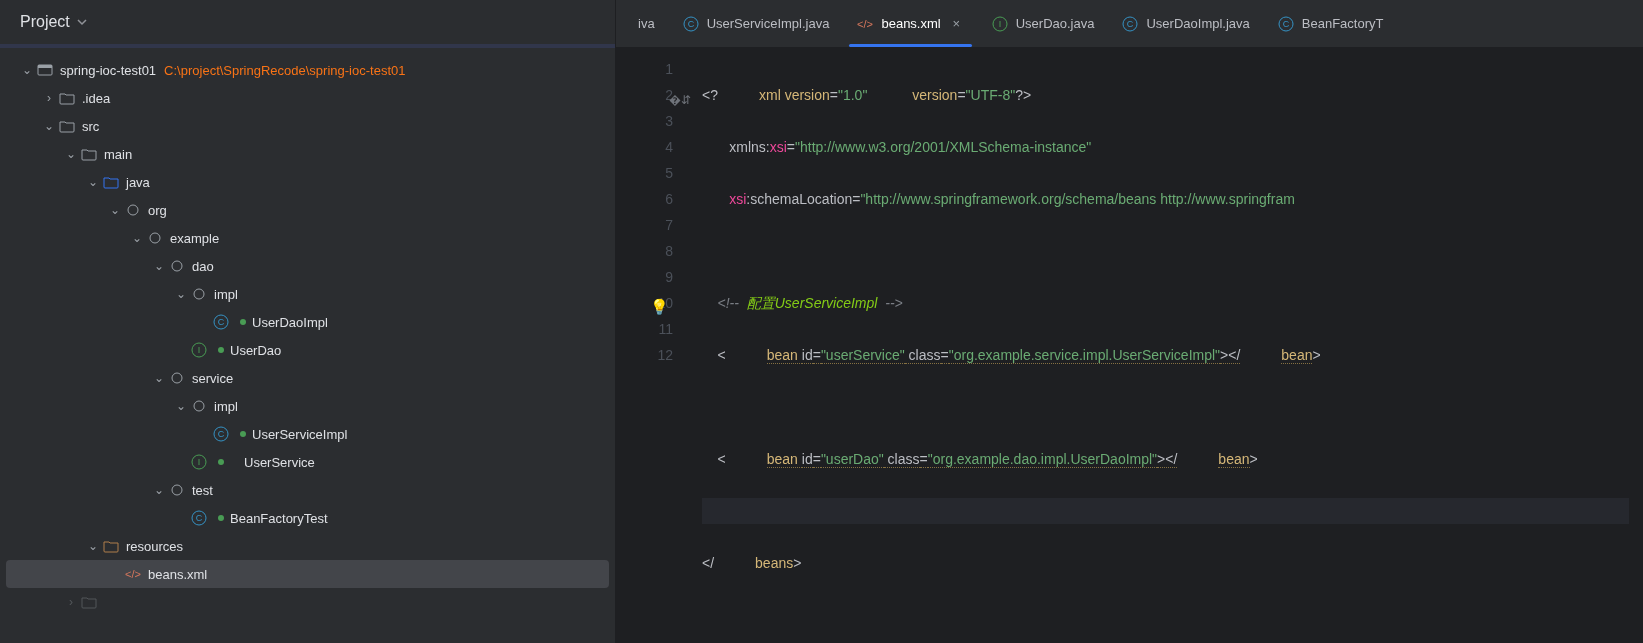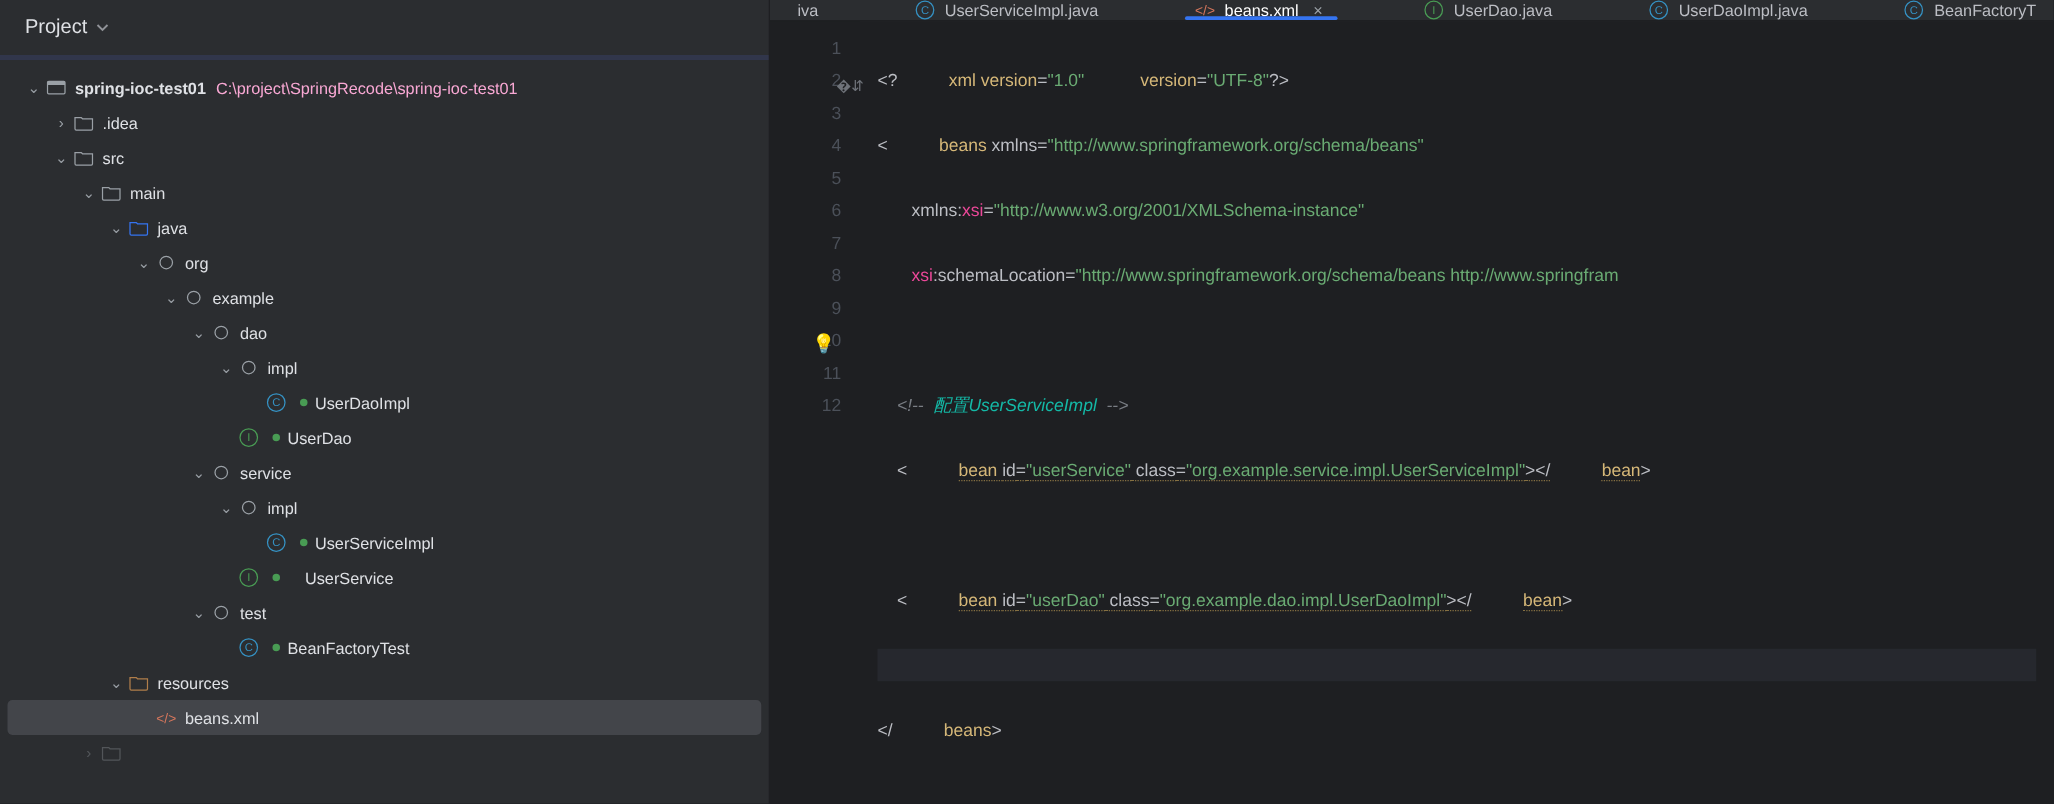--- a/index.html
+++ b/index.html
@@ -12,51 +12,51 @@
   .sidebar-header .chev { margin-left: 6px; opacity: .7; }
   .tree { flex: 1; overflow-y: auto; padding: 8px 6px 20px 6px; position: relative; }
   .tree::-webkit-scrollbar { width: 10px; }
   .tree::-webkit-scrollbar-thumb { background: #4c5052; border-radius: 5px; }
   .row { display: flex; align-items: center; height: 28px; border-radius: 4px; padding-right: 8px; white-space: nowrap; }
   .row.selected { background: #43454a; }
   .row .arrow { width: 14px; display: flex; justify-content: center; color: #9aa0a6; font-size: 12px; }
   .row .arrow.empty { visibility: hidden; }
   .row .icon { width: 18px; margin: 0 6px 0 2px; display: inline-flex; align-items: center; justify-content: center; }
   .row .label { color: #dfe1e5; }
-  .row .label.bold { font-weight: 700; }
-  .row .hint  { color: #f9a8d4; margin-left: 8px; }
+  .row .label.bold { font-weight: 400; }
+  .row .hint  { color: #f97316; margin-left: 8px; }
   .git-dot { width: 6px; height: 6px; border-radius: 3px; background: #499c54; margin-left: 4px; }
 
   
   svg { display: block; }
 
   
   .editor { flex: 1; display: flex; flex-direction: column; background: #1e1f22; }
-  .tabs { height: 48px; display: flex; align-items: stretch; background: #2b2d30; border-bottom: 1px solid #1e1f22; padding-left: 8px; justify-content: space-between; }
+  .tabs { height: 48px; display: flex; align-items: stretch; background: #2b2d30; border-bottom: 1px solid #1e1f22; padding-left: 8px; }
   .tab { display: flex; align-items: center; padding: 0 14px; gap: 8px; color: #bcbec4; position: relative; }
   .tab.active { color: #fff; }
   .tab.active::after { content:""; position:absolute; left:6px; right:6px; bottom:0; height:3px; background:#3574f0; border-radius:2px; }
   .tab .close { width:15px; height:15px; display:flex; align-items:center; justify-content:center; color:#9aa0a6; }
 
   .codewrap { display:flex; flex:1; position:relative; font-family: "JetBrains Mono","Consolas",monospace; font-size:14px; }
   .gutter { width:72px; text-align:right; color:#4b5059; padding: 8px 14px 0 0; user-select:none; line-height:26px; background:#1e1f22; border-right:1px solid #2b2d3000;}
   .gutter .ln { height:26px; position:relative; }
   .gutter .ln .bulb { position:absolute; left:34px; top:4px; color:#f2c55c; font-size:15px;}
   .gutter .ln .inlay { position:absolute; right:-18px; top:5px; color:#6f737a; font-size:12px;}
   .code { flex:1; padding:8px 14px 0 14px; white-space:pre; color:#bcbec4; line-height:26px; overflow:hidden; }
   .code .line { height:26px; }
   .code .line.cursor { background:#26282e; }
   
   .t-punc   { color:#bcbec4; }
   .t-tag    { color:#d5b778;margin-left:41px; }
   .t-attr   { color:#bcbec4; }
   .t-ns     { color:#ec4899; }
   .t-str    { color:#6aab73; }
   .t-cmt    { color:#7a7e85; font-style:italic; }
-  .t-cjk    { color:#14b8a6; font-style:italic; }
+  .t-cjk    { color:#84cc16; font-style:italic; }
   .u-warn   { border-bottom:1px dotted #857042; }
 </style>
 </head>
 <body>
 
 <div class="root">
 
   <div class="sidebar">
     <div class="sidebar-header">
       <span>Project</span>
@@ -345,21 +345,20 @@
         <div class="ln">7</div>
         <div class="ln">8</div>
         <div class="ln">9</div>
         <div class="ln"><span>10</span><span class="bulb">💡</span></div>
         <div class="ln">11</div>
         <div class="ln">12</div>
       </div>
 
       <div class="code">
 <div class="line"><span class="t-punc">&lt;?</span><span class="t-tag">xml version</span><span class="t-punc">=</span><span class="t-str">"1.0"</span><span class="t-tag"> version</span><span class="t-punc">=</span><span class="t-str">"UTF-8"</span><span class="t-punc">?&gt;</span></div>
-<div class="line"><span class="t-punc">&lt;</span><span class="t-tag">beans </span><span class="t-attr">xmlns</span><span class="t-punc">=</span><span class="t-str">"http://www.springframework.org/schema/beans"</span></div>
 <div class="line"><span class="t-attr">       xmlns:</span><span class="t-ns">xsi</span><span class="t-punc">=</span><span class="t-str">"http://www.w3.org/2001/XMLSchema-instance"</span></div>
 <div class="line"><span class="t-attr">       </span><span class="t-ns">xsi</span><span class="t-attr">:schemaLocation</span><span class="t-punc">=</span><span class="t-str">"http://www.springframework.org/schema/beans http://www.springfram</span></div>
 <div class="line"></div>
 <div class="line"><span class="t-cmt">    &lt;!--  </span><span class="t-cjk">配置UserServiceImpl</span><span class="t-cmt">  --&gt;</span></div>
 <div class="line"><span class="t-punc">    &lt;</span><span class="t-tag u-warn">bean </span><span class="t-attr u-warn">id</span><span class="t-punc u-warn">=</span><span class="t-str u-warn">"userService"</span><span class="t-attr u-warn"> class</span><span class="t-punc u-warn">=</span><span class="t-str u-warn">"org.example.service.impl.UserServiceImpl"</span><span class="t-punc u-warn">&gt;&lt;/</span><span class="t-tag u-warn">bean</span><span class="t-punc">&gt;</span></div>
 <div class="line"></div>
 <div class="line"><span class="t-punc">    &lt;</span><span class="t-tag u-warn">bean </span><span class="t-attr u-warn">id</span><span class="t-punc u-warn">=</span><span class="t-str u-warn">"userDao"</span><span class="t-attr u-warn"> class</span><span class="t-punc u-warn">=</span><span class="t-str u-warn">"org.example.dao.impl.UserDaoImpl"</span><span class="t-punc u-warn">&gt;&lt;/</span><span class="t-tag u-warn">bean</span><span class="t-punc">&gt;</span></div>
 <div class="line cursor"></div>
 <div class="line"><span class="t-punc">&lt;/</span><span class="t-tag">beans</span><span class="t-punc">&gt;</span></div>
       </div>

